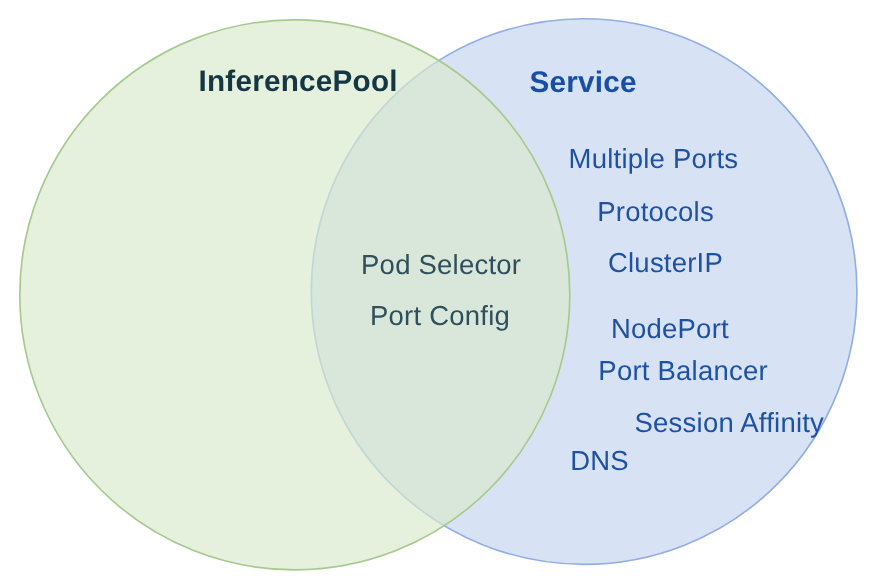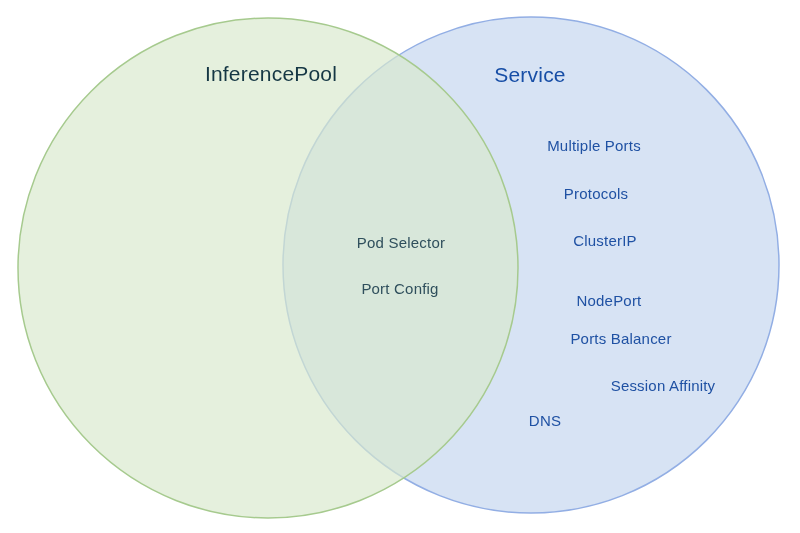--- a/index.html
+++ b/index.html
@@ -9,29 +9,29 @@
     height: 533px;
     background: #ffffff;
     overflow: hidden;
     font-family: "Liberation Sans", sans-serif;
   }
   .venn-svg { position: absolute; left: 0; top: 0; }
   .label {
     position: absolute;
     transform: translate(-50%, -50%);
     white-space: nowrap;
-    font-size: 15px;
+    font-size: 25px;
     letter-spacing: 0.2px;
   }
   .label.left-anchored {
     transform: translate(0, -50%);
   }
   .title {
-    font-size: 21px;
-    font-weight: normal;
+    font-size: 27px;
+    font-weight: bold;
     letter-spacing: 0.2px;
     text-align: center;
   }
   
   .t-left  { left: 271px; top: 74px; }
   .t-right { left: 530px; top: 75px; }
   
   .li-0 { left: 78px; top: 242px; }
   .li-1 { left: 78px; top: 288px; }
   
@@ -61,17 +61,17 @@
   <div class="label title t-right" style="color: rgb(23, 78, 166);">Service</div>
 
 
   <div class="label ov-0" style="color: rgb(47, 79, 92);">Pod Selector</div>
   <div class="label ov-1" style="color: rgb(47, 79, 92);">Port Config</div>
 
   <div class="label ri-0" style="color: rgb(31, 81, 163);">Multiple Ports</div>
   <div class="label ri-1" style="color: rgb(31, 81, 163);">Protocols</div>
   <div class="label ri-2" style="color: rgb(31, 81, 163);">ClusterIP</div>
   <div class="label ri-3" style="color: rgb(31, 81, 163);">NodePort</div>
-  <div class="label ri-4" style="color: rgb(31, 81, 163);">Ports Balancer</div>
+  <div class="label ri-4" style="color: rgb(31, 81, 163);">Port Balancer</div>
   <div class="label ri-5" style="color: rgb(31, 81, 163); margin-left: 48px;">Session Affinity</div>
   <div class="label ri-6" style="color: rgb(31, 81, 163);">DNS</div>
 
 </div>
 
 </body></html>

